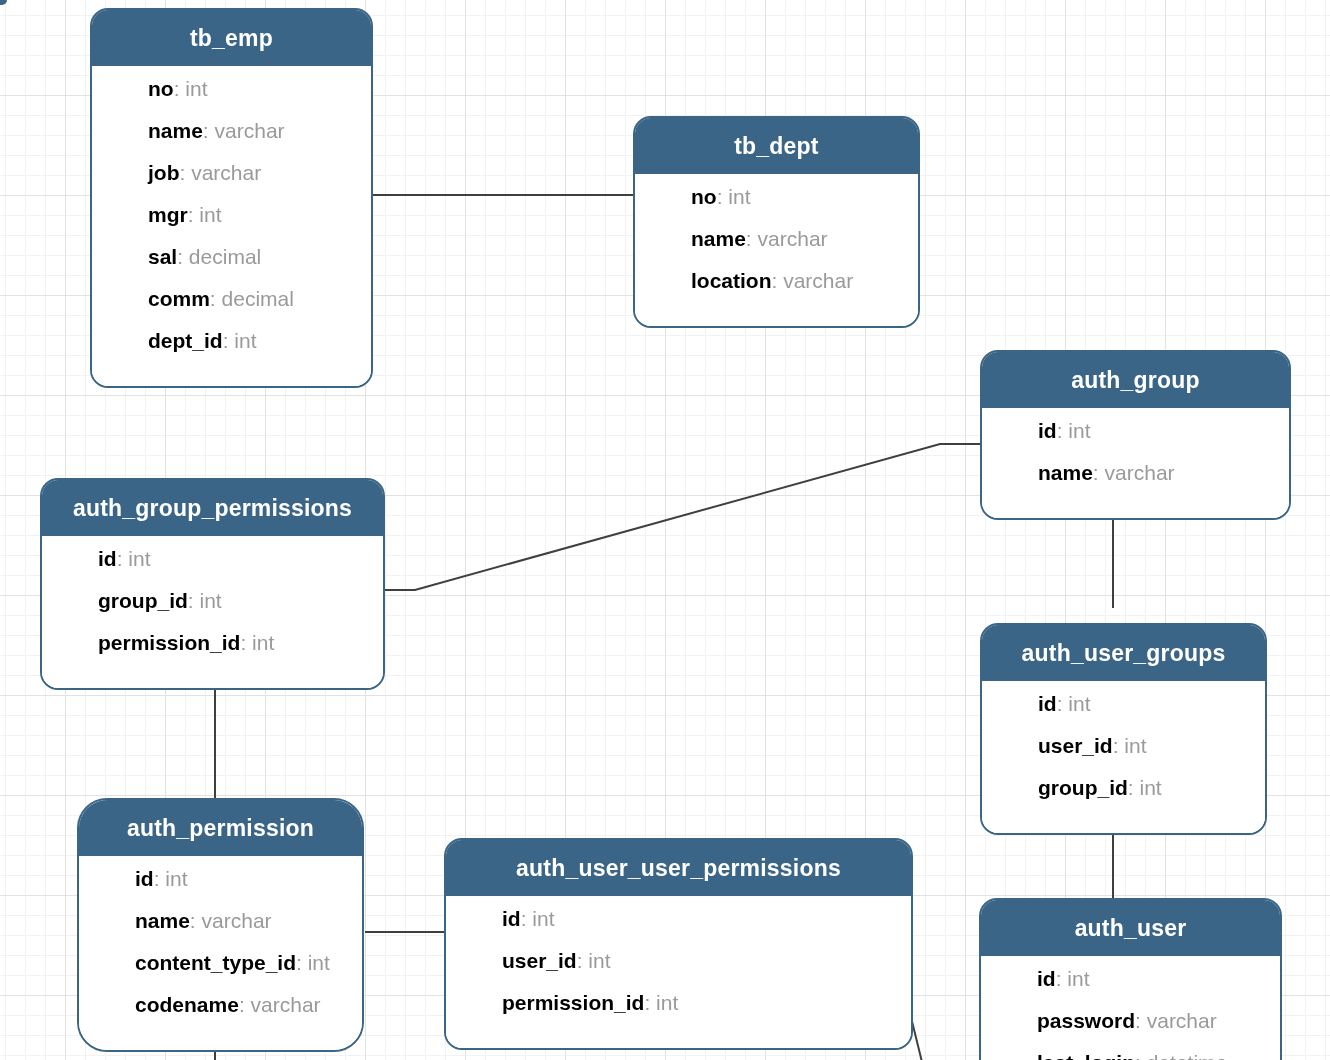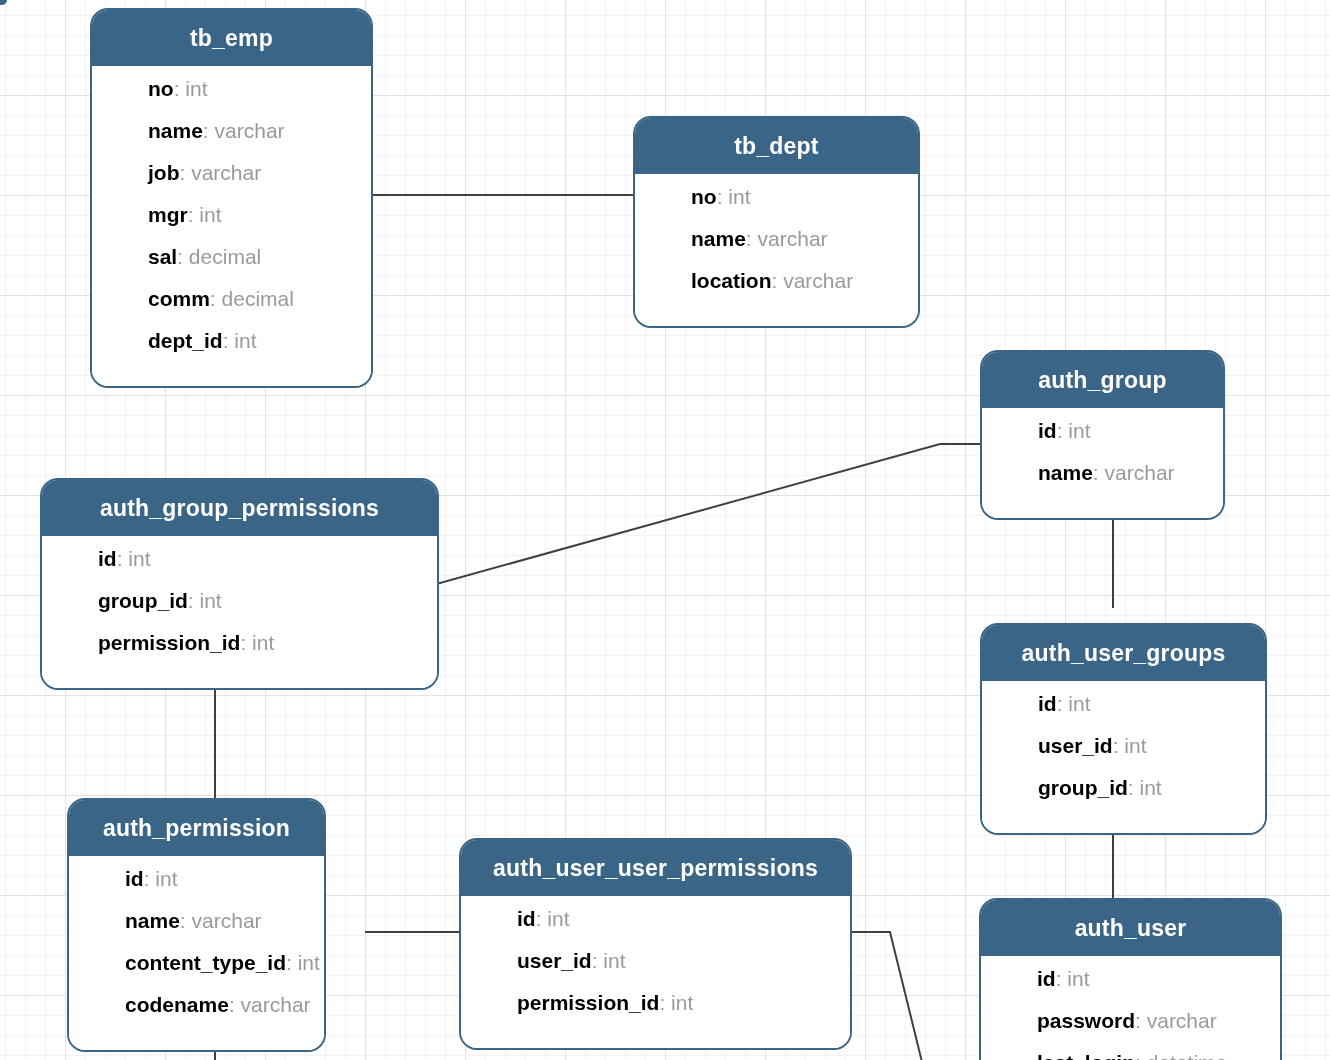--- a/index.html
+++ b/index.html
@@ -140,34 +140,34 @@
           <div class="tbl-row">
             <span class="fname">name</span>
             <span class="ftype">: varchar</span>
           </div>
           <div class="tbl-row">
             <span class="fname">location</span>
             <span class="ftype">: varchar</span>
           </div>
         </div>
       </div>
-      <div class="tbl" style="left: 980px; top: 350px; width: 245px;">
+      <div class="tbl" style="left: 980px; top: 350px; width: 311px;">
         <div class="tbl-header">auth_group</div>
         <div class="tbl-body">
           <div class="tbl-row">
             <span class="fname">id</span>
             <span class="ftype">: int</span>
           </div>
           <div class="tbl-row">
             <span class="fname">name</span>
             <span class="ftype">: varchar</span>
           </div>
         </div>
       </div>
-      <div class="tbl" style="left: 40px; top: 478px; width: 399px;">
+      <div class="tbl" style="left: 40px; top: 478px; width: 345px;">
         <div class="tbl-header">auth_group_permissions</div>
         <div class="tbl-body">
           <div class="tbl-row">
             <span class="fname">id</span>
             <span class="ftype">: int</span>
           </div>
           <div class="tbl-row">
             <span class="fname">group_id</span>
             <span class="ftype">: int</span>
           </div>
@@ -187,42 +187,42 @@
           <div class="tbl-row">
             <span class="fname">user_id</span>
             <span class="ftype">: int</span>
           </div>
           <div class="tbl-row">
             <span class="fname">group_id</span>
             <span class="ftype">: int</span>
           </div>
         </div>
       </div>
-      <div class="tbl" style="left: 67px; top: 798px; width: 259px;">
+      <div class="tbl" style="left: 77px; top: 798px; width: 287px; border-radius: 30px;">
         <div class="tbl-header">auth_permission</div>
         <div class="tbl-body">
           <div class="tbl-row">
             <span class="fname">id</span>
             <span class="ftype">: int</span>
           </div>
           <div class="tbl-row">
             <span class="fname">name</span>
             <span class="ftype">: varchar</span>
           </div>
           <div class="tbl-row">
             <span class="fname">content_type_id</span>
             <span class="ftype">: int</span>
           </div>
           <div class="tbl-row">
             <span class="fname">codename</span>
             <span class="ftype">: varchar</span>
           </div>
         </div>
       </div>
-      <div class="tbl" style="left: 459px; top: 838px; width: 393px;">
+      <div class="tbl" style="left: 444px; top: 838px; width: 469px;">
         <div class="tbl-header">auth_user_user_permissions</div>
         <div class="tbl-body">
           <div class="tbl-row">
             <span class="fname">id</span>
             <span class="ftype">: int</span>
           </div>
           <div class="tbl-row">
             <span class="fname">user_id</span>
             <span class="ftype">: int</span>
           </div>

